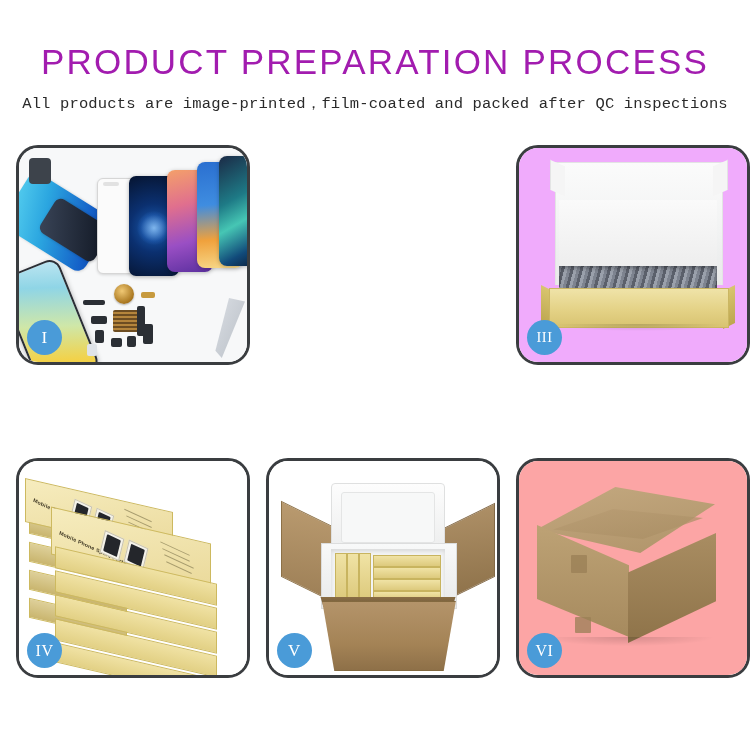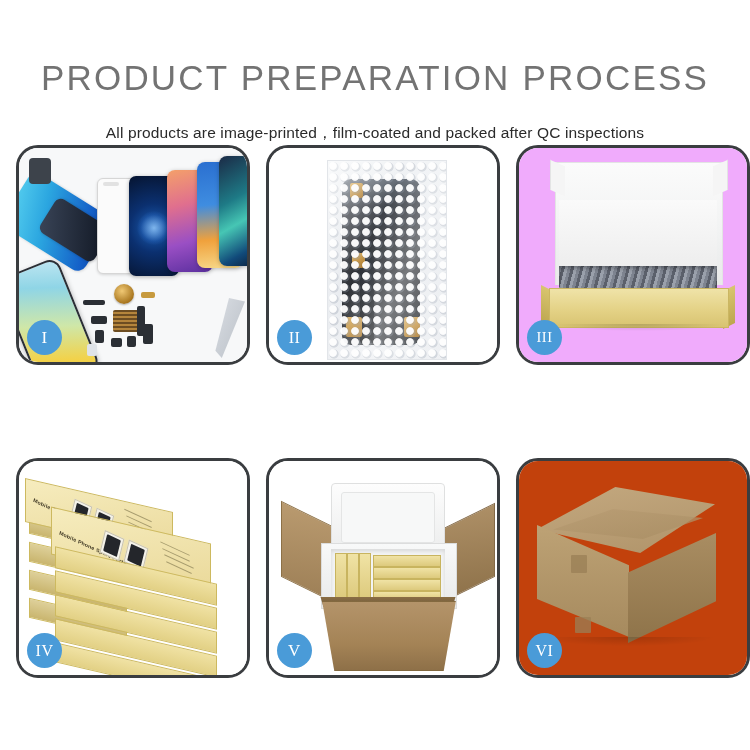--- a/index.html
+++ b/index.html
@@ -6,30 +6,30 @@
   body{
     width:750px;height:750px;background:#ffffff;
     font-family:"Liberation Sans","DejaVu Sans",sans-serif;
     overflow:hidden;position:relative;
   }
   .page{width:750px;height:750px;position:relative;}
 
   
   .header{position:absolute;left:0;top:0;width:750px;text-align:center;}
   .title{
-    margin:16px;padding-top:43px;
+    margin:0;padding-top:43px;
     font-size:35px;line-height:38px;font-weight:500;
-    letter-spacing:2.2px;color:#737373;
+    letter-spacing:2.2px;color:#a21caf;
     font-family:"Liberation Sans","DejaVu Sans",sans-serif;
     white-space:nowrap;
   }
   .subtitle{
-    margin:12px;padding-top:11px;
+    margin:3px;padding-top:11px;
     font-size:15.5px;line-height:18px;font-weight:400;
-    letter-spacing:.15px;color:#2a2a2a;white-space:nowrap;
+    letter-spacing:.15px;color:#2a2a2a;white-space:nowrap;font-family:Liberation Mono, monospace;
   }
 
   
   .grid{position:absolute;left:16px;top:145px;width:719px;height:533px;}
   .panel{
     position:absolute;width:234px;height:220px;
     border:3px solid #3a3d40;border-radius:22px;
     background:#ffffff;overflow:hidden;box-sizing:border-box;
   }
   .c0{left:0px;}   .c1{left:250px;} .c2{left:500px;}
@@ -201,21 +201,21 @@
        border:.5px solid #c8b45f;}
   .carton{position:absolute;left:44px;top:140px;width:150px;height:68px;
     background:linear-gradient(180deg,#b4946a 0%,#a48356 62%,#8e7048 100%);
     border:1px solid #83693f;
     clip-path:polygon(6% 0,94% 0,86% 100%,14% 100%);}
   .carton-lip{position:absolute;left:44px;top:136px;width:150px;height:10px;
     background:linear-gradient(180deg,#8a6e45,#6f5838);
     clip-path:polygon(5% 0,95% 0,93% 100%,7% 100%);}
 
   
-  .b6-bg{position:absolute;inset:0;background:#c2410c;}
+  .b6-bg{position:absolute;inset:0;background:#fca5a5;}
   .c6top{position:absolute;left:18px;top:26px;width:178px;height:66px;
     background:linear-gradient(170deg,#c3a87f,#b0946a);
     clip-path:polygon(44% 0,100% 26%,58% 100%,0 64%);}
   .c6seam{position:absolute;left:34px;top:48px;width:150px;height:30px;
     background:linear-gradient(170deg,#b89c73,#a88d63);
     clip-path:polygon(40% 0,100% 30%,60% 100%,0 68%);opacity:.75;}
   .c6left{position:absolute;left:18px;top:64px;width:92px;height:112px;
     background:linear-gradient(180deg,#bda275,#a68a5e);
     clip-path:polygon(0 0,100% 36%,100% 100%,0 66%);}
   .c6right{position:absolute;left:109px;top:72px;width:88px;height:110px;
@@ -258,35 +258,20 @@
         <span class="chip" style="left:108px;top:188px;width:9px;height:11px;"></span>
         <span class="chip" style="left:124px;top:176px;width:10px;height:20px;"></span>
         <span class="chip gold" style="left:122px;top:144px;width:14px;height:6px;"></span>
         <span class="chip" style="left:118px;top:158px;width:8px;height:30px;"></span>
         <span class="chip" style="left:68px;top:196px;width:10px;height:12px;background:#dfe3e8;"></span>
         <span class="tweez"></span>
         <span class="badge">I</span>
       </div>
     </div>
 
-    <div class="panel r0 c1">
-      <div class="scene bw-bg">
-        <span class="bw-bag">
-          <span class="bw-part"></span>
-          <span class="bw-flex"></span>
-          <span class="bw-pad" style="left:22px;top:22px;"></span>
-          <span class="bw-pad" style="left:24px;top:92px;"></span>
-          <span class="bw-pad" style="left:18px;top:156px;width:16px;height:20px;"></span>
-          <span class="bw-pad" style="left:76px;top:156px;width:16px;height:20px;"></span>
-          <span class="bubbles"></span>
-          <span class="bw-sheen"></span>
-        </span>
-        <span class="badge w2">II</span>
-      </div>
-    </div>
 
     <div class="panel r0 c2">
       <div class="scene b3-bg">
         <span class="b3-lid"></span>
         <span class="b3-foamtop"></span>
         <span class="b3-inner"></span>
         <span class="b3-trayl"></span>
         <span class="b3-trayr"></span>
         <span class="b3-tray"></span>
         <span class="b3-shadow"></span>

